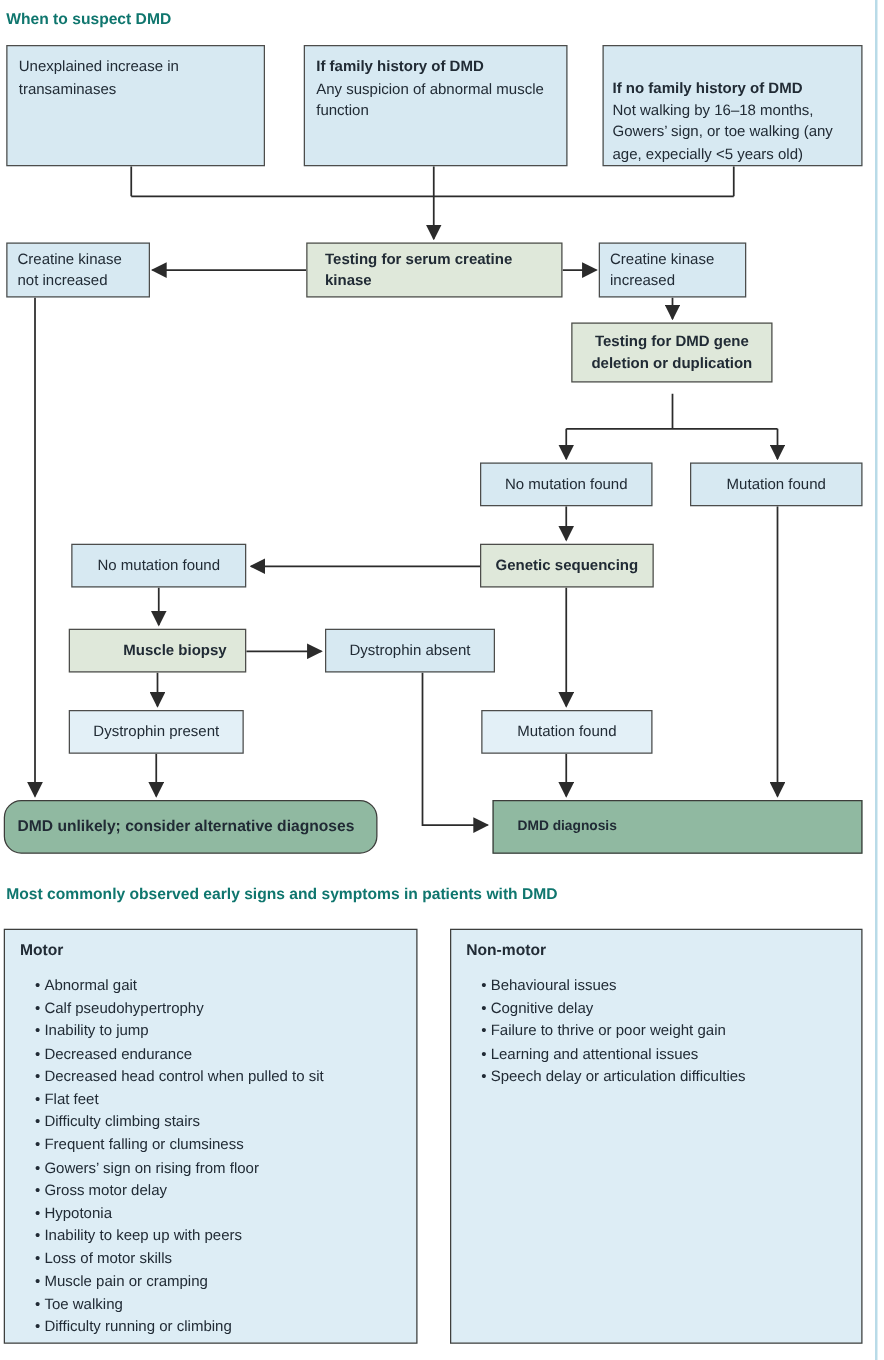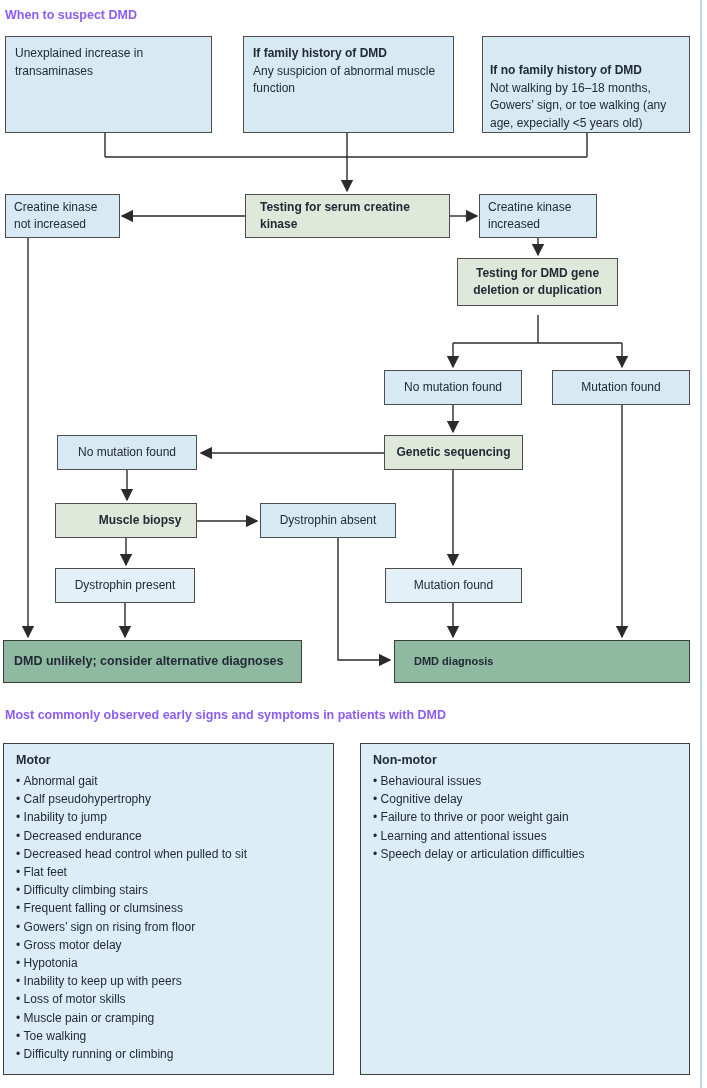--- a/index.html
+++ b/index.html
@@ -5,21 +5,21 @@
   html,body { margin:0; padding:0; background:#ffffff; }
   body {
     width:707px; height:1088px;
     font-family:"Liberation Sans","DejaVu Sans",sans-serif;
     color:#212b35;
   }
   .stage { position:relative; width:707px; height:1088px; overflow:hidden; background:#ffffff; }
 
   .section-title {
     position:absolute; left:5px;
-    font-size:12.5px; font-weight:bold; color:#8b5cf6;
+    font-size:12.5px; font-weight:bold; color:#0f766e;
   }
 
   .connectors { position:absolute; left:0; top:0; z-index:0; }
 
   .fbox {
     position:absolute; box-sizing:border-box; z-index:1;
     border:1.3px solid #4d4d4b;
     font-size:12px; line-height:17px; color:#212b35;
   }
   .blue       { background:#d7e9f2; }
@@ -34,21 +34,21 @@
   .lh18 { line-height:17.5px; }
   .b-title { display:block; font-weight:bold; }
   .b-body  { display:block; font-weight:normal; }
 
   .panel {
     position:absolute; box-sizing:border-box; z-index:1;
     background:#ddedf5; border:1.5px solid #3f3f3d;
     padding:9px 12px; font-size:12px;
   }
   .panel-title { font-weight:bold; font-size:12.5px; margin:0 0 5px 0; }
-  .panel ul { list-style:none; margin:0; padding:0; }
+  .panel ul { list-style:none; margin:12px; padding:0; }
   .panel li { line-height:18.2px; }
   .panel li::before { content:"\2022\00a0"; }
 
   .edge-rule {
     position:absolute; left:700px; top:0; width:2px; height:1088px;
     background:#b9dbe8; z-index:2;
   }
 </style>
 </head>
 <body>
@@ -118,21 +118,21 @@
   <div class="fbox pale-green bold center" style="left:384px; top:435px; width:139px; height:35px;">Genetic sequencing</div>
 
   <div class="fbox pale-green bold center" style="left:55px; top:503px; width:142px; height:35px;padding-left:28px;">Muscle biopsy</div>
 
   <div class="fbox blue center" style="left:260px; top:503px; width:136px; height:35px;">Dystrophin absent</div>
 
   <div class="fbox blue-light center" style="left:55px; top:568px; width:140px; height:35px;">Dystrophin present</div>
 
   <div class="fbox blue-light center" style="left:385px; top:568px; width:137px; height:35px;">Mutation found</div>
 
-  <div class="fbox green bold vcenter" style="left:3px; top:640px; width:299px; height:43px; padding:4px 10px; font-size:12.5px;">DMD unlikely; consider alternative diagnoses</div>
+  <div class="fbox green bold vcenter" style="left:3px; top:640px; width:299px; height:43px; padding:4px 10px; font-size:12.5px;border-radius:14px;">DMD unlikely; consider alternative diagnoses</div>
 
   <div class="fbox green bold vcenter" style="left:394px; top:640px; width:296px; height:43px; padding:4px 19px; font-size:11px;">DMD diagnosis</div>
 
   <div class="section-title" style="top:708px;">Most commonly observed early signs and symptoms in patients with DMD</div>
 
   <div class="panel" style="left:3px; top:743px; width:331px; height:332px;">
     <div class="panel-title">Motor</div>
     <ul>
         <li>Abnormal gait</li>
         <li>Calf pseudohypertrophy</li>

